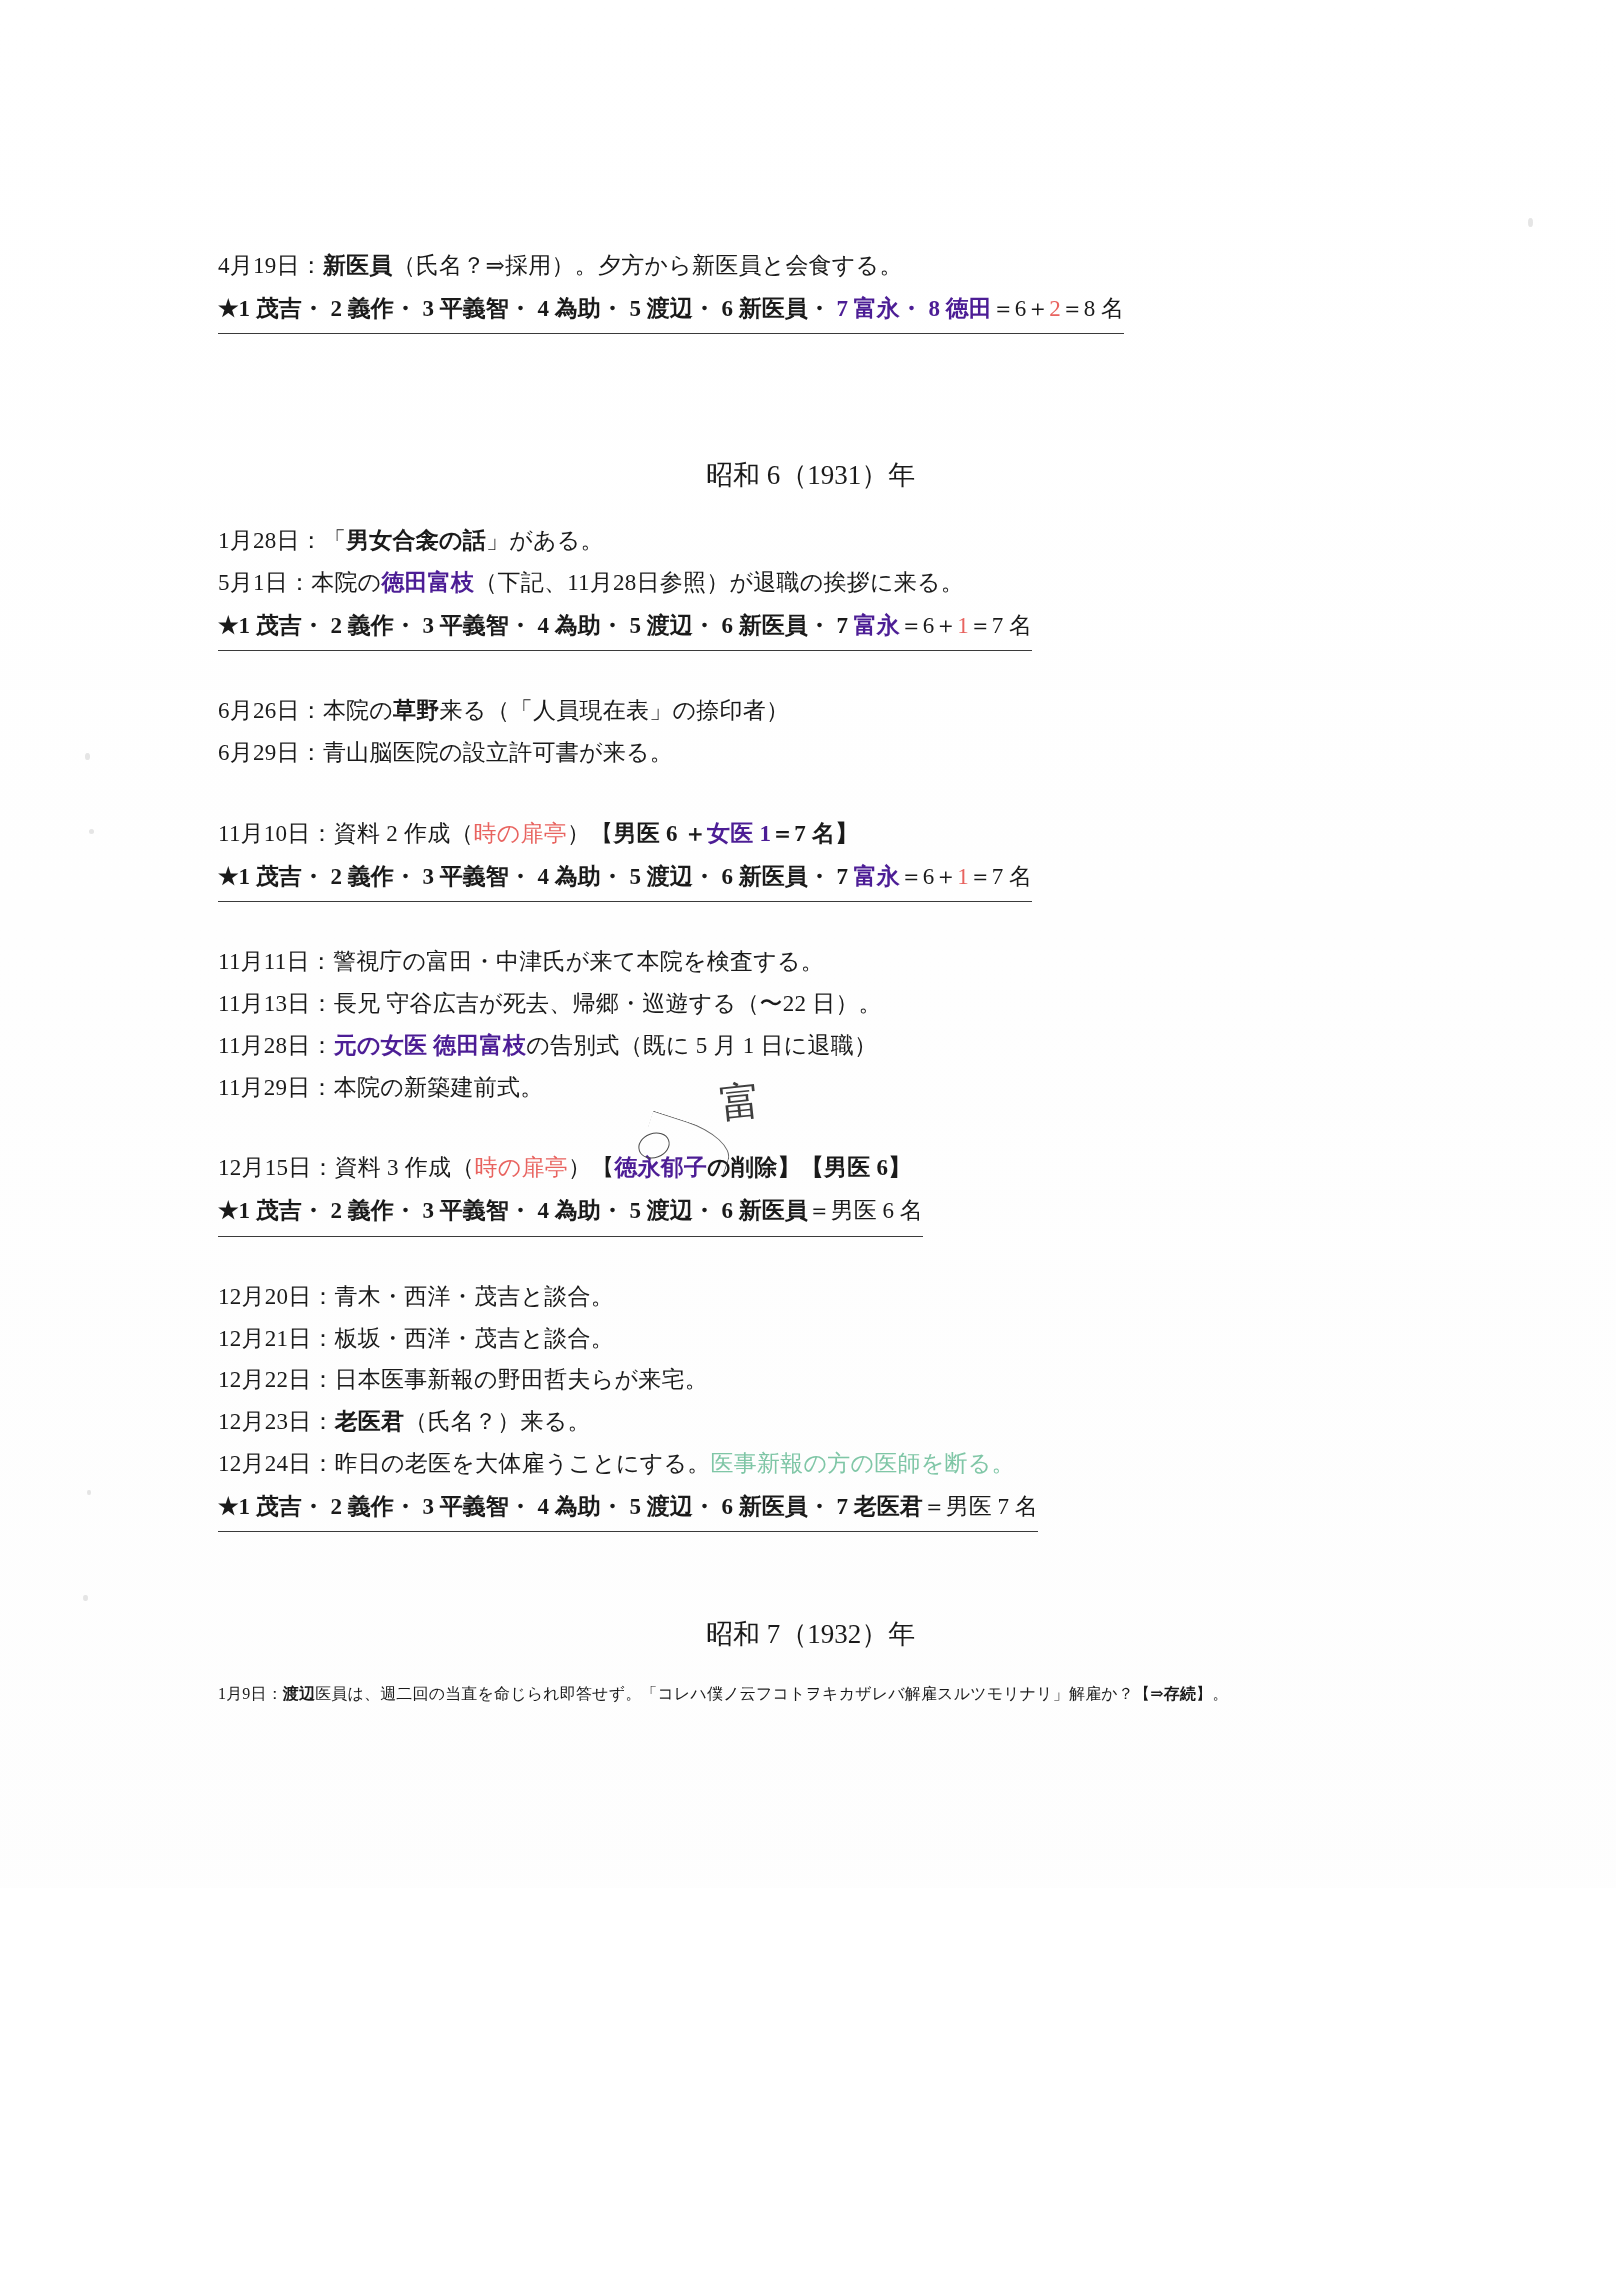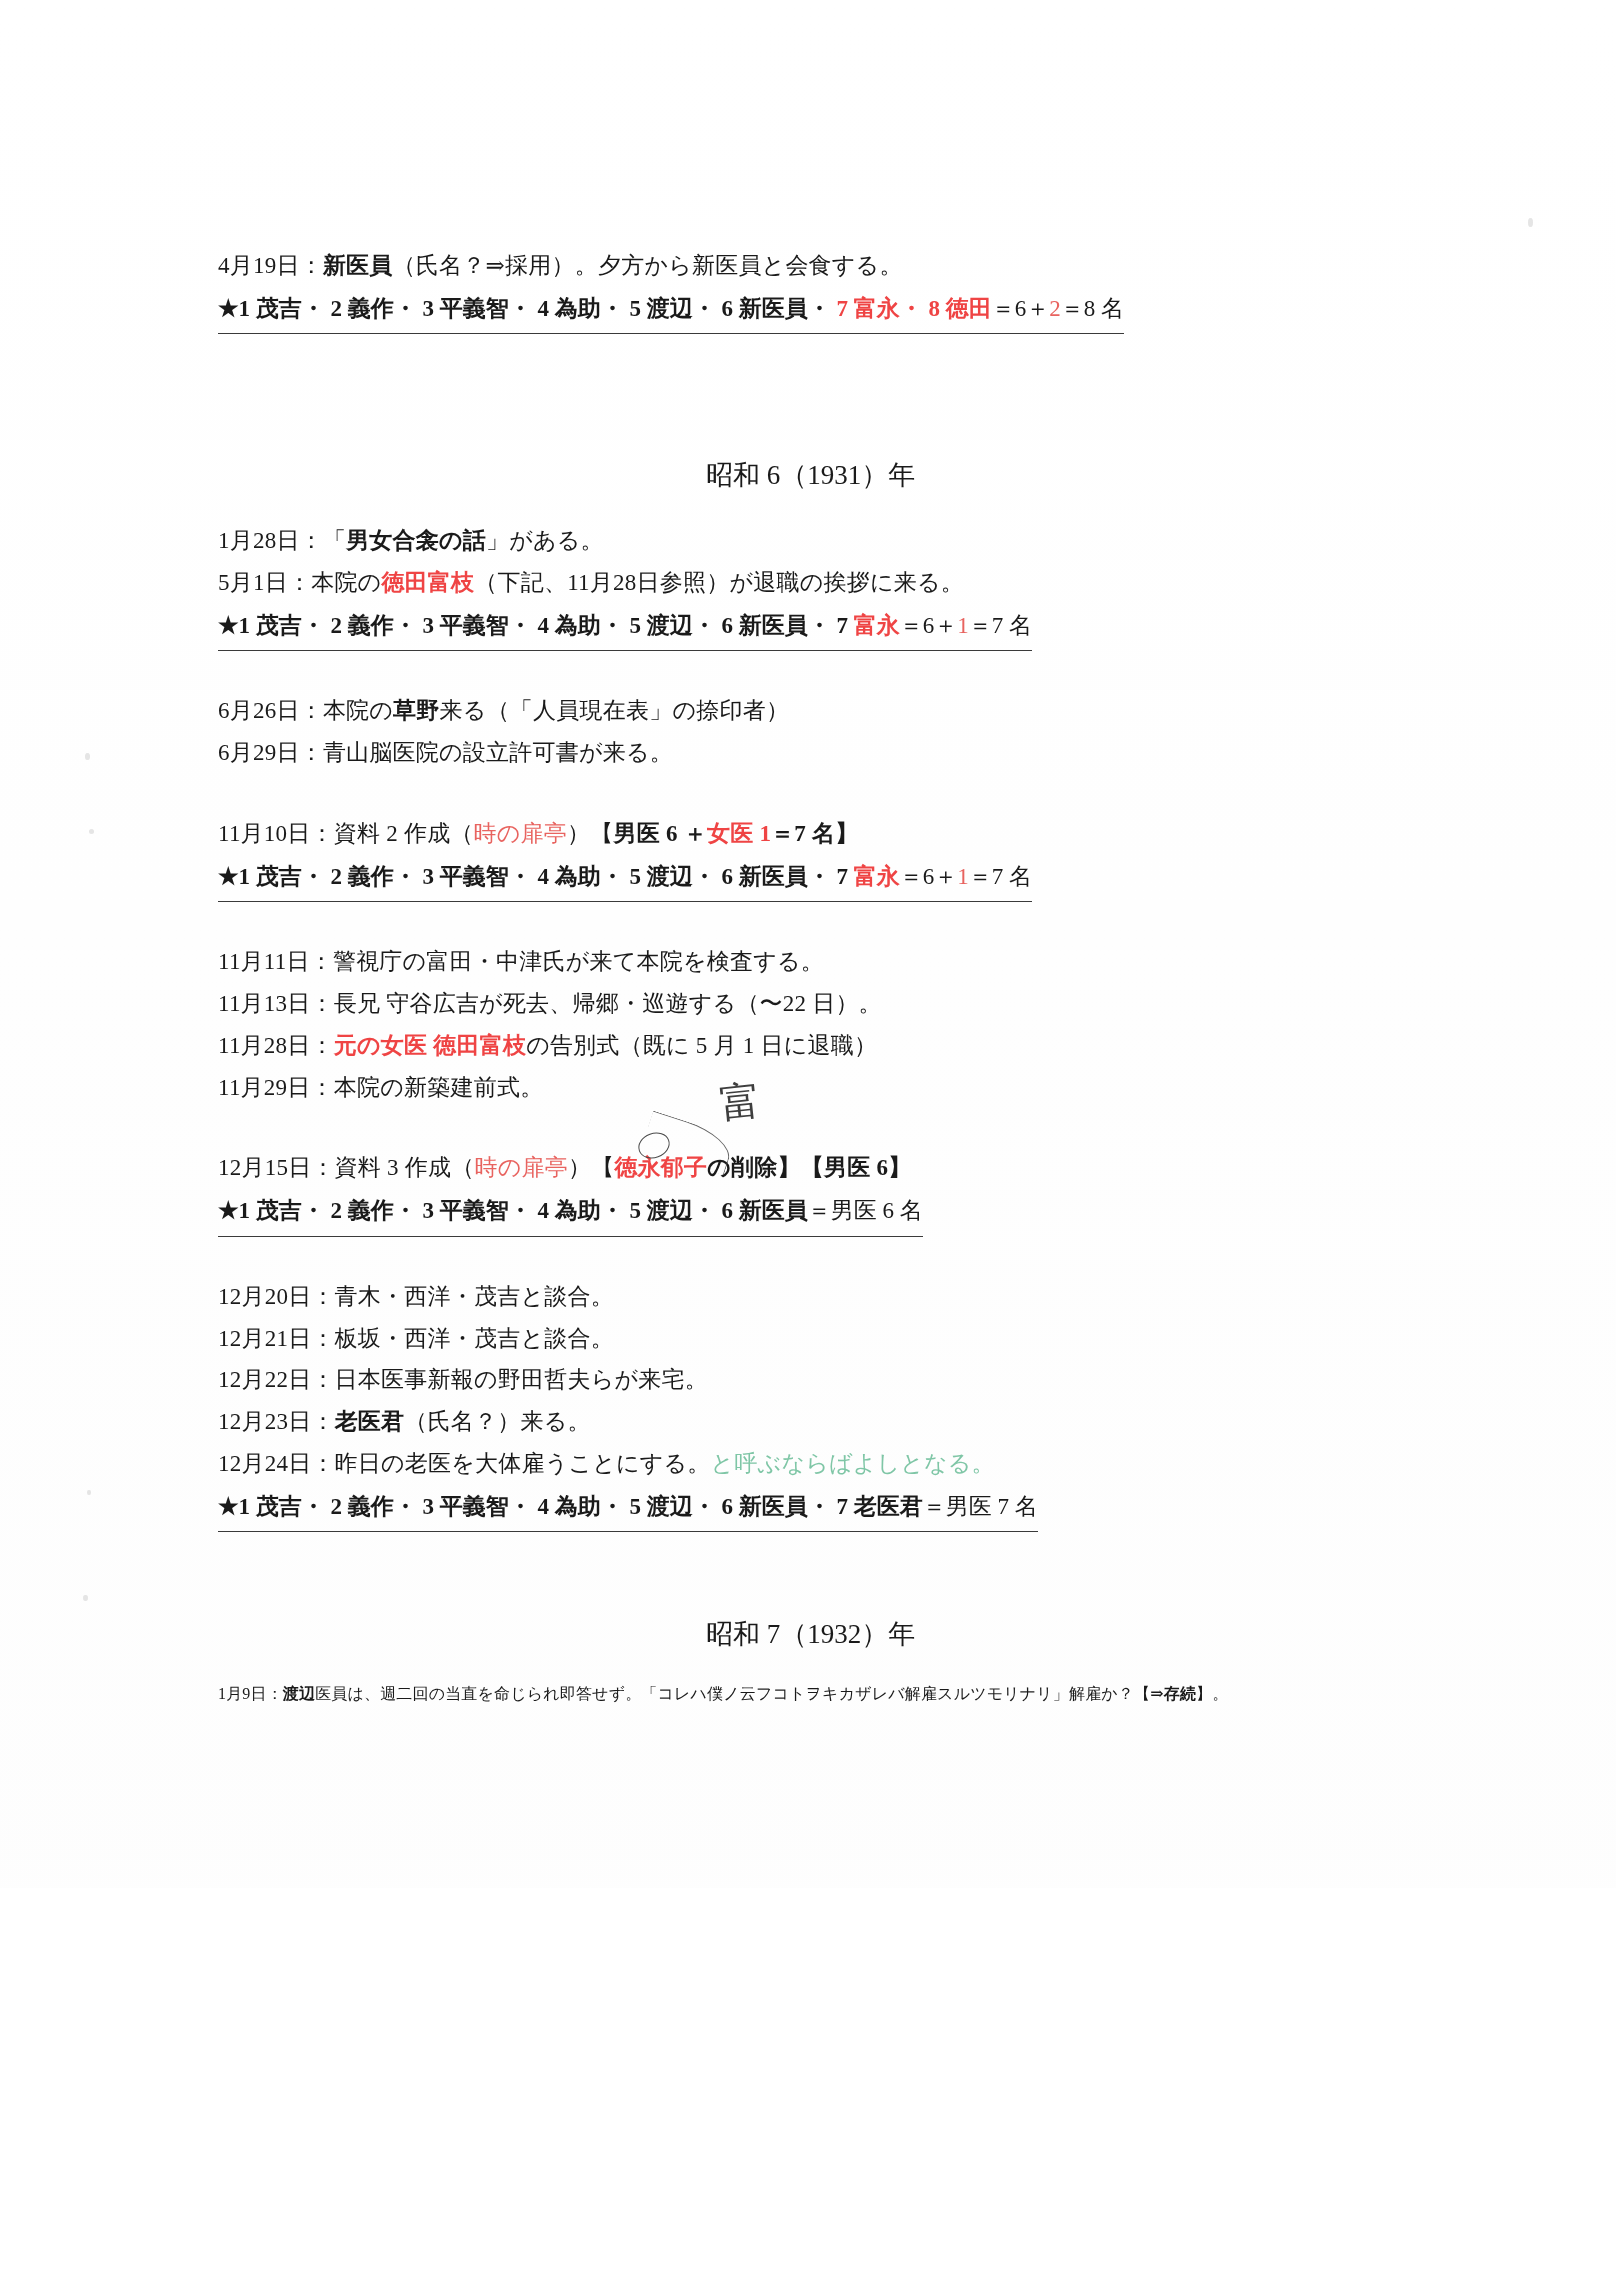--- a/index.html
+++ b/index.html
@@ -53,21 +53,21 @@
   }
   .gap-sm { height: 19.6px; }
   .gap-md { height: 39px; }
   .center {
     text-align: center;
     font-size: 27px;
     line-height: 1.82;
   }
   .bold { font-weight: 700; }
   .red { color: #e8635f; }
-  .red-b { color: #ef4444; font-weight: 700; }
+  .red-b { color: #4c1d95; font-weight: 700; }
   .green { color: #7fc6a6; }
   .star-line {
     font-size: 23px;
     line-height: 1.9;
     white-space: nowrap;
   }
   .underline-box {
     display: inline-block;
     border-bottom: 1.4px solid #3a3a3a;
     padding-bottom: 2.7px;
@@ -164,21 +164,21 @@
       <div>
         <div class="line"><span>12月15日：資料 3 作成（</span><span class="red">時の扉亭</span><span>）【</span><span class="red-b">徳永郁子</span><span class="bold">の削除】【男医 6】</span></div>
         <div class="star-line"><span class="underline-box"><span class="star bold">★</span><span class="bold">1 茂吉・ 2 義作・ 3 平義智・ 4 為助・ 5 渡辺・ 6 新医員</span><span>＝男医 6 名</span></span></div>
       </div>
       <div class="gap-md"></div>
       <div>
         <div class="line"><span>12月20日：青木・西洋・茂吉と談合。</span></div>
         <div class="line"><span>12月21日：板坂・西洋・茂吉と談合。</span></div>
         <div class="line"><span>12月22日：日本医事新報の野田哲夫らが来宅。</span></div>
         <div class="line"><span>12月23日：</span><span class="bold">老医君</span><span>（氏名？）来る。</span></div>
-        <div class="line"><span>12月24日：昨日の老医を大体雇うことにする。</span><span class="green">と呼ぶならばよしとなる。</span></div>
+        <div class="line"><span>12月24日：昨日の老医を大体雇うことにする。</span><span class="green">医事新報の方の医師を断る。</span></div>
         <div class="star-line"><span class="underline-box"><span class="star bold">★</span><span class="bold">1 茂吉・ 2 義作・ 3 平義智・ 4 為助・ 5 渡辺・ 6 新医員・ 7 老医君</span><span>＝男医 7 名</span></span></div>
       </div>
       <div class="gap-md"></div>
       <div class="gap-md"></div>
       <div class="center">昭和 7（1932）年</div>
       <div class="gap-sm"></div>
       <div>
         <div class="wrapline"><span>1月9日：</span><span class="bold">渡辺</span><span>医員は、週二回の当直を命じられ即答せず。「コレハ僕ノ云フコトヲキカザレバ解雇スルツモリナリ」解雇か？【</span><span class="bold">⇒存続</span><span>】。</span></div>
       </div>
     </div>

